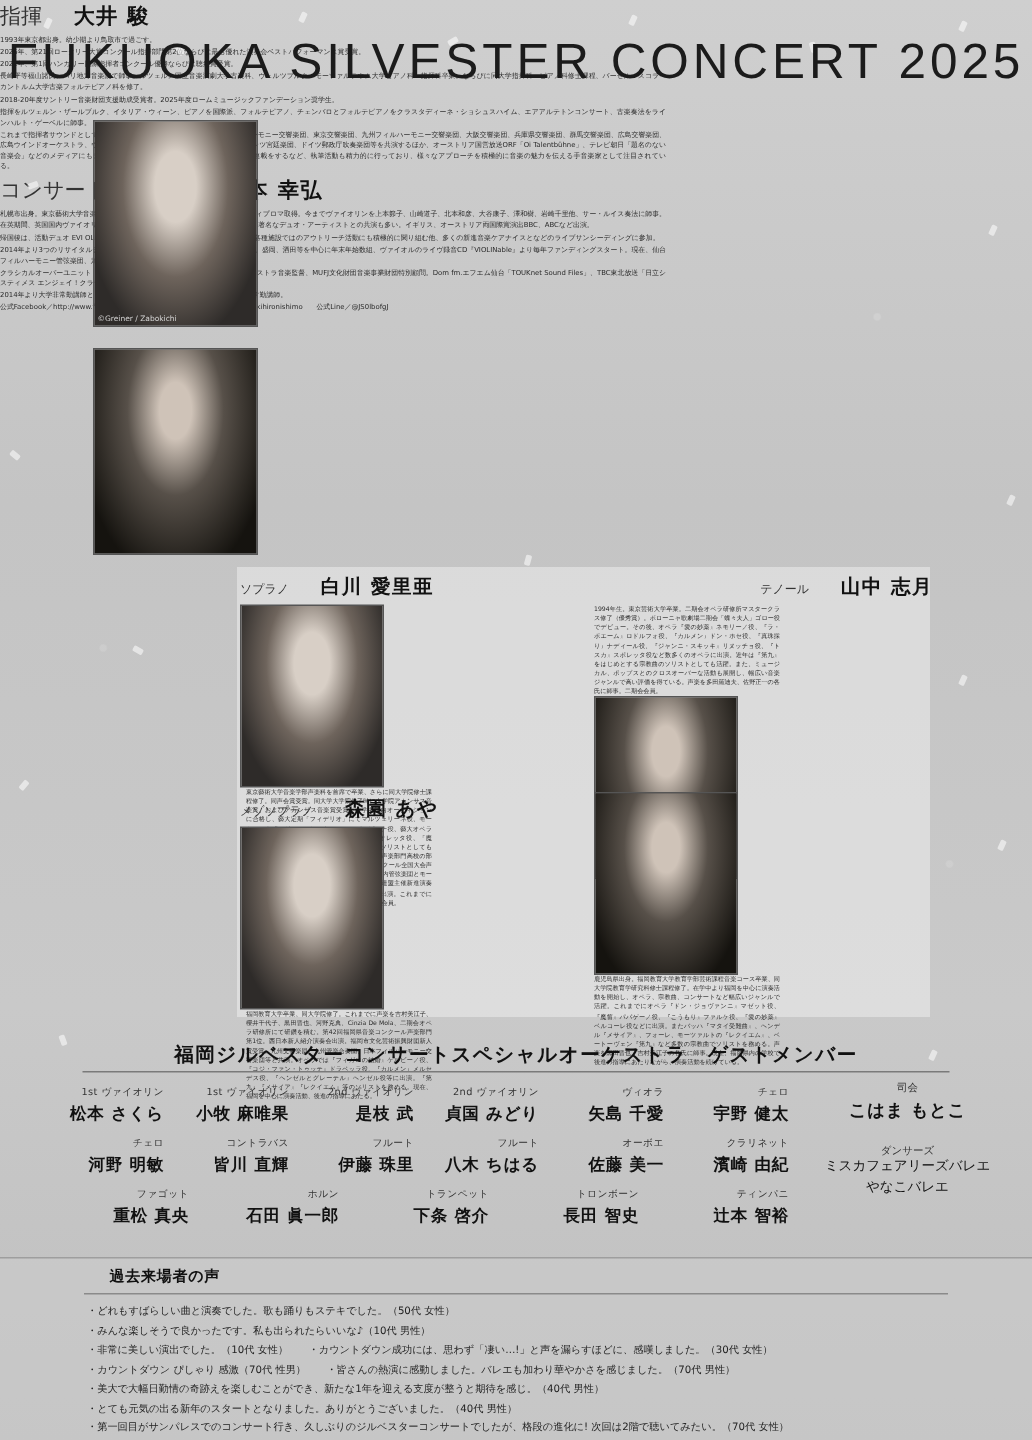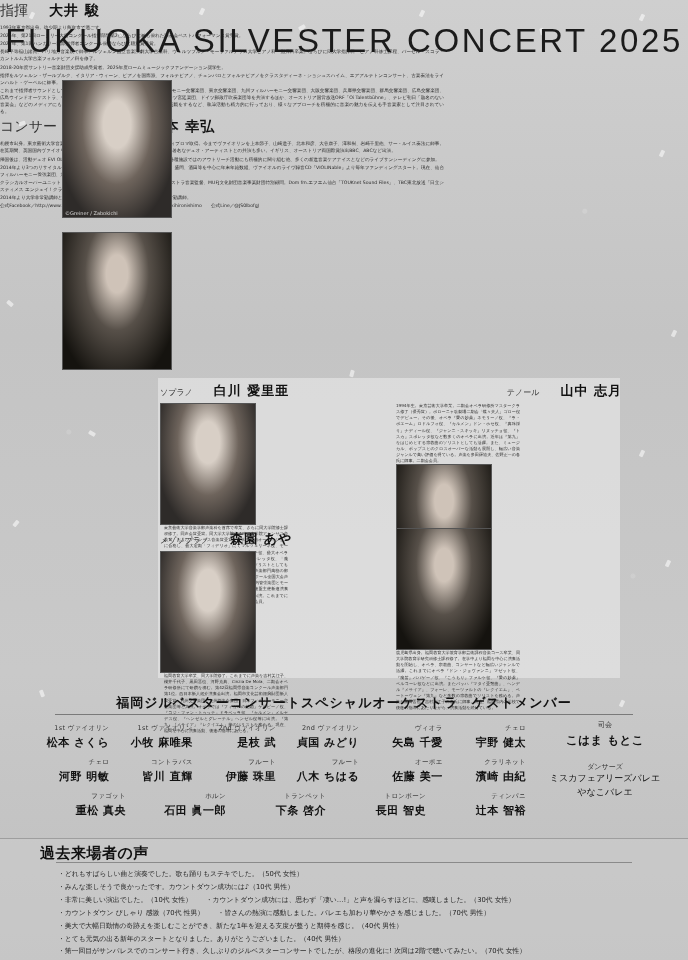--- a/index.html
+++ b/index.html
@@ -135,22 +135,22 @@
   .mc-gap { height: 14px; }
   .mc-sub { font-size: 9px; color: #111; line-height: 1.5; }
 
   
   #voices {
     position: absolute; left: 0; top: 838px; width: 688px; height: 122px;
     background: rgba(205,205,205,0.5);
     border-top: 1px solid rgba(130,130,130,0.6);
   }
   #voices-title {
-    position: absolute; left: 40px; top: 844px;
-    font-size: 15px; font-weight: 700; color: #111; letter-spacing: .5px;
+    position: absolute; left: 73px; top: 844px;
+    font-size: 10px; font-weight: 700; color: #111; letter-spacing: .5px;
   }
   #voices-rule {
     position: absolute; left: 56px; top: 862px; width: 576px; height: 1px; background: #8a8a8a;
   }
   #voices-list { position: absolute; left: 58px; top: 868px; width: 578px; }
   .vitem { font-size: 6.8px; line-height: 1.9; color: #1f1f1f; }
 </style>
 </head>
 <body>
 
@@ -348,21 +348,21 @@
     <div class="mc-label">ダンサーズ</div>
     <div class="mc-sub" style="white-space:pre-line;">ミスカフェアリーズバレエ
 やなこバレエ</div>
   </div>
 
   <div id="voices"></div>
   <div id="voices-title">過去来場者の声</div>
   <div id="voices-rule"></div>
   <div id="voices-list">
     <div class="vitem">・どれもすばらしい曲と演奏でした。歌も踊りもステキでした。（50代 女性）</div>
-    <div class="vitem">・みんな楽しそうで良かったです。カウントダウン成功には♪（10代 男性）</div>
+    <div class="vitem">・みんな楽しそうで良かったです。私も出られたらいいな♪（10代 男性）</div>
     <div class="vitem">・非常に美しい演出でした。（10代 女性）　　・カウントダウン成功には、思わず「凄い…!」と声を漏らすほどに、感嘆しました。（30代 女性）</div>
     <div class="vitem">・カウントダウン ぴしゃり 感激（70代 性男）　　・皆さんの熱演に感動しました。バレエも加わり華やかさを感じました。（70代 男性）</div>
     <div class="vitem">・美大で大幅日勤情の奇跡えを楽しむことができ、新たな1年を迎える支度が整うと期待を感じ。（40代 男性）</div>
     <div class="vitem">・とても元気の出る新年のスタートとなりました。ありがとうございました。（40代 男性）</div>
     <div class="vitem">・第一回目がサンパレスでのコンサート行き、久しぶりのジルベスターコンサートでしたが、格段の進化に! 次回は2階で聴いてみたい。（70代 女性）</div>
   </div>
 
 </div>
 
 </body></html>

